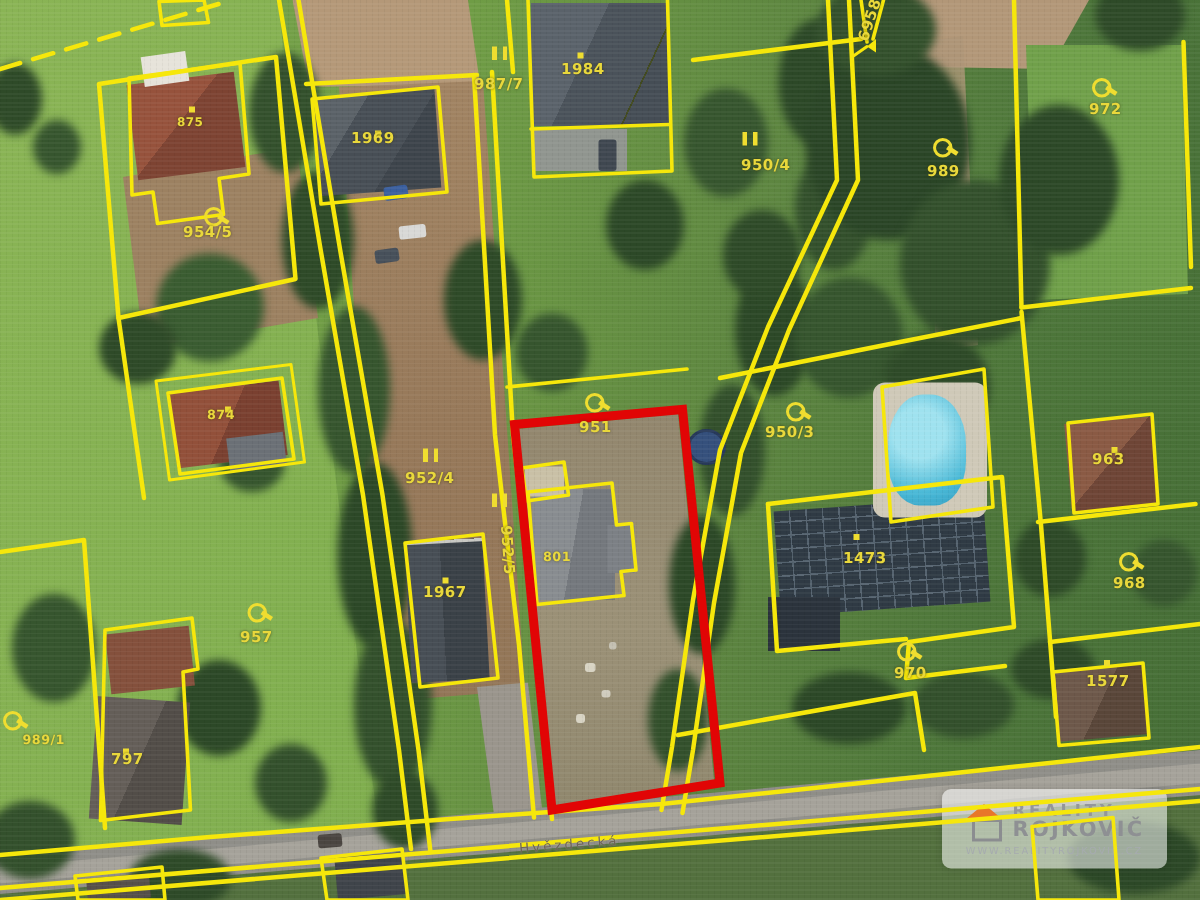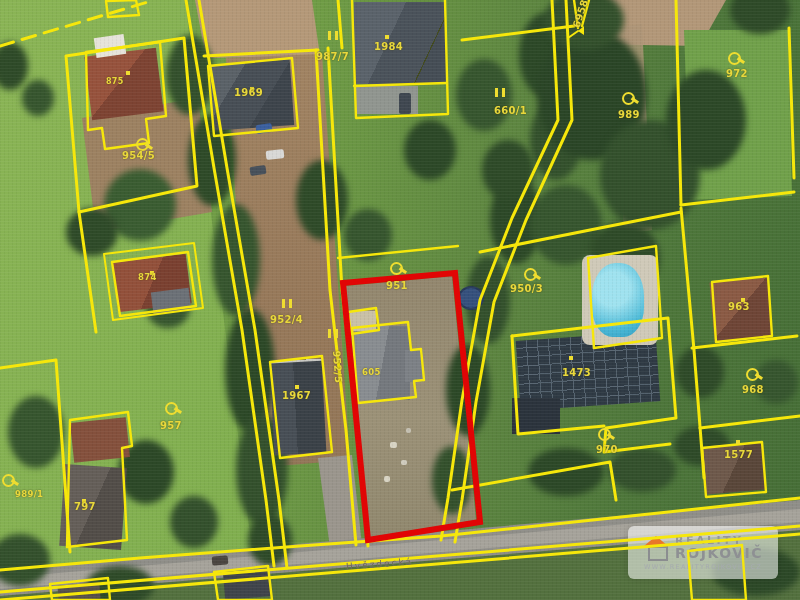--- a/index.html
+++ b/index.html
@@ -242,32 +242,32 @@
   <span class="dot" style="left:295px;top:385px;"></span>
   <span class="dot" style="left:569px;top:356px;"></span>
   <span class="dot" style="left:741px;top:298px;"></span>
   <span class="dot" style="left:736px;top:440px;"></span>
   <span class="dot" style="left:82px;top:499px;"></span>
   <span class="dot" style="left:126px;top:71px;"></span>
 
   <span class="label" style="left:316px;top:51px;">987/7</span>
   <span class="label" style="left:374px;top:41px;">1984</span>
   <span class="label" style="left:234px;top:87px;">1969</span>
-  <span class="label" style="left:106px;top:77px;font-size:8px;">875</span>
+  <span class="label" style="left:118px;top:77px;font-size:8px;">875</span>
   <span class="label" style="left:122px;top:150px;">954/5</span>
   <span class="label" style="left:566px;top:8px;transform:rotate(-72deg);">6958</span>
-  <span class="label" style="left:494px;top:105px;">660/1</span>
+  <span class="label" style="left:494px;top:105px;">950/4</span>
   <span class="label" style="left:618px;top:109px;">989</span>
   <span class="label" style="left:726px;top:68px;">972</span>
   <span class="label" style="left:138px;top:272px;font-size:8.5px;">874</span>
   <span class="label" style="left:270px;top:314px;">952/4</span>
   <span class="label" style="left:342px;top:350px;transform:rotate(86deg);transform-origin:0 0;">952/5</span>
   <span class="label" style="left:282px;top:390px;">1967</span>
   <span class="label" style="left:386px;top:280px;">951</span>
-  <span class="label" style="left:362px;top:367px;font-size:8.5px;">605</span>
+  <span class="label" style="left:362px;top:367px;font-size:8.5px;">801</span>
   <span class="label" style="left:510px;top:283px;">950/3</span>
   <span class="label" style="left:562px;top:367px;">1473</span>
   <span class="label" style="left:728px;top:301px;">963</span>
   <span class="label" style="left:742px;top:384px;">968</span>
   <span class="label" style="left:724px;top:449px;">1577</span>
   <span class="label" style="left:596px;top:444px;">970</span>
   <span class="label" style="left:160px;top:420px;">957</span>
   <span class="label" style="left:0px;top:489px;font-size:8.5px;margin-left:15px;">989/1</span>
   <span class="label" style="left:74px;top:501px;">797</span>
 

